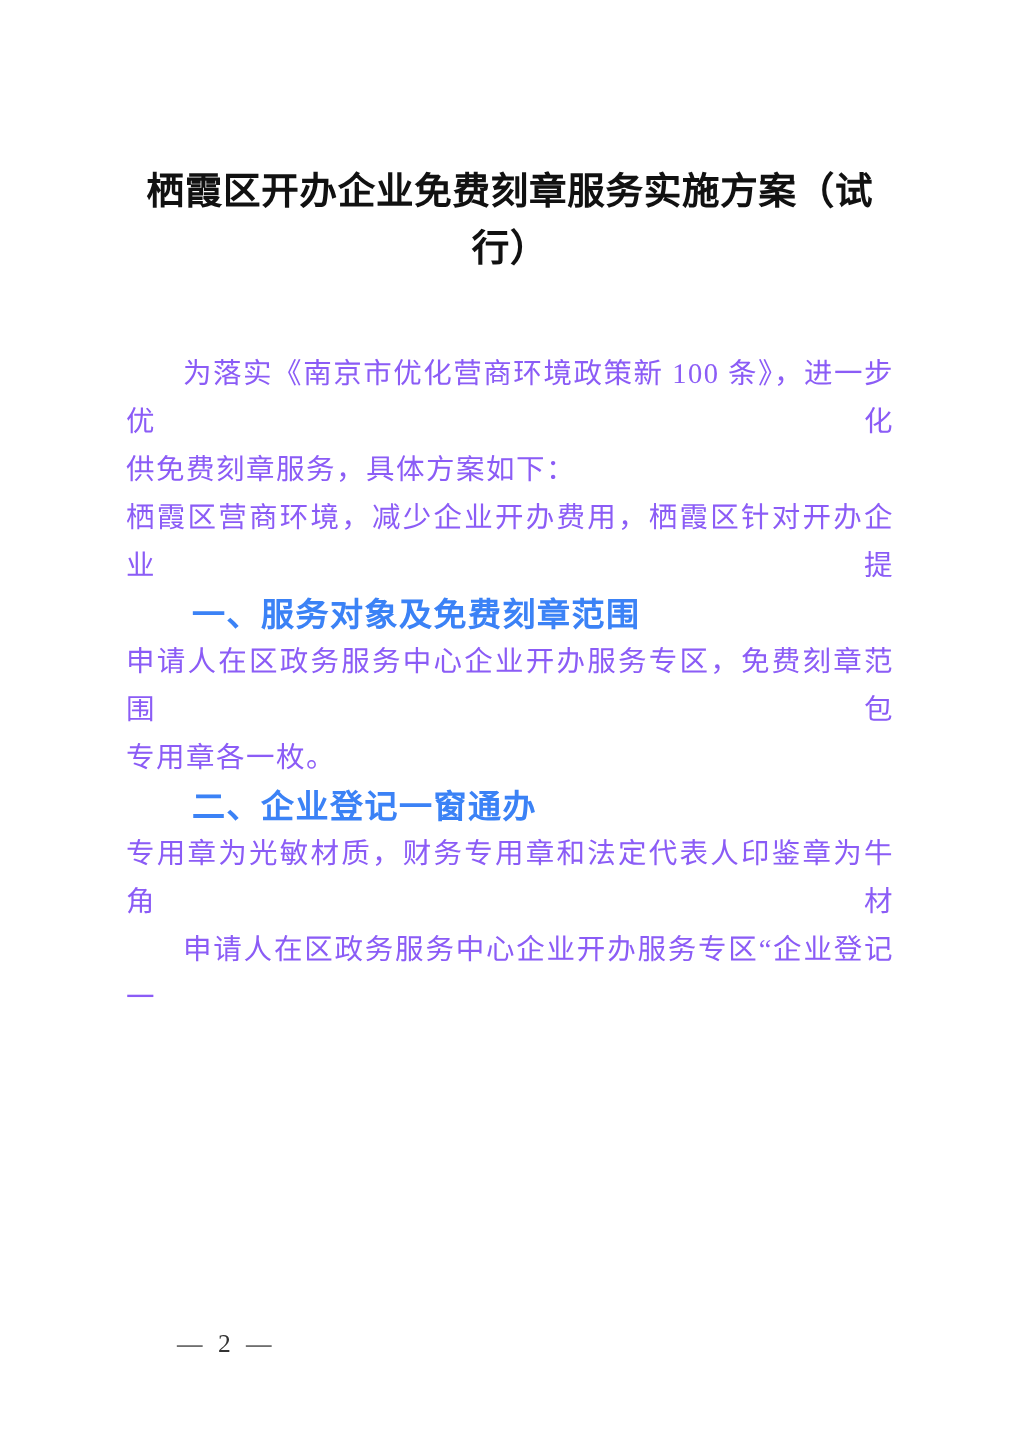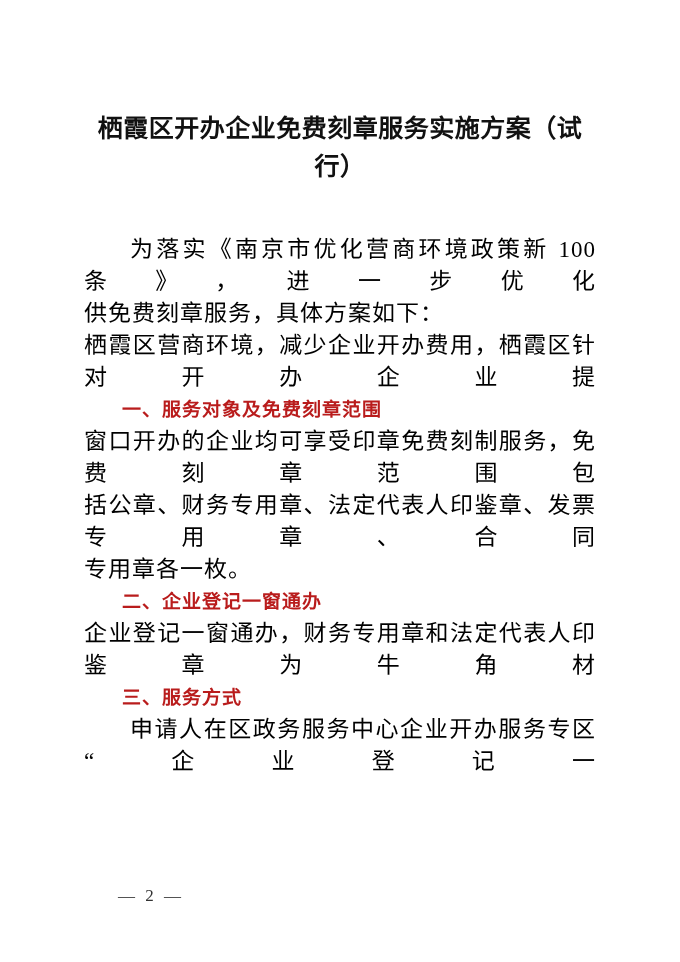--- a/index.html
+++ b/index.html
@@ -22,42 +22,42 @@
   .doc-title {
     font-size: 25px;
     line-height: 38px;
     font-weight: bold;
     text-align: center;
     letter-spacing: 0.5px;
     margin: 0 0 48px 0;
     color: #111111;
   }
   .line {
-    font-size: 23px;
+    font-size: 19px;
     line-height: 32px;
     letter-spacing: 1px;
     white-space: nowrap;
-    color: #000000;
+    color: #8b5cf6;
   }
   .line.fill {
     white-space: normal;
     text-align: justify;
     text-align-last: justify;
   }
   .line.indent {
     text-indent: 2em;
   }
   .section-heading {
     font-family: "Liberation Sans", "DejaVu Sans", sans-serif;
     font-weight: bold;
-    font-size: 19px;
+    font-size: 22px;
     line-height: 32px;
     letter-spacing: 1px;
     text-indent: 2em;
-    color: #b91c1c;
+    color: #3b82f6;
   }
   .page-footer {
     position: absolute;
     left: 118px;
     top: 884px;
     font-size: 17px;
     line-height: 24px;
     letter-spacing: 3px;
     color: #333333;
     font-family: "Liberation Serif", "DejaVu Serif", serif;
@@ -69,26 +69,24 @@
 <div class="page">
   <div class="content">
 
     <h1 class="doc-title">栖霞区开办企业免费刻章服务实施方案（试行）</h1>
 
     <div class="line fill indent">为落实《南京市优化营商环境政策新 100 条》，进一步优化</div>
     <div class="line">供免费刻章服务，具体方案如下：</div>
     <div class="line fill">栖霞区营商环境，减少企业开办费用，栖霞区针对开办企业提</div>
 
     <div class="section-heading">一、服务对象及免费刻章范围</div>
-    <div class="line fill">窗口开办的企业均可享受印章免费刻制服务，免费刻章范围包</div>
-    <div class="line fill">括公章、财务专用章、法定代表人印鉴章、发票专用章、合同</div>
+    <div class="line fill">申请人在区政务服务中心企业开办服务专区，免费刻章范围包</div>
     <div class="line">专用章各一枚。</div>
 
     <div class="section-heading">二、企业登记一窗通办</div>
-    <div class="line fill">企业登记一窗通办，财务专用章和法定代表人印鉴章为牛角材</div>
+    <div class="line fill">专用章为光敏材质，财务专用章和法定代表人印鉴章为牛角材</div>
 
-    <div class="section-heading">三、服务方式</div>
     <div class="line fill indent">申请人在区政务服务中心企业开办服务专区“企业登记一</div>
 
   </div>
 
   <div class="page-footer">— 2 —</div>
 </div>
 
 </body></html>

